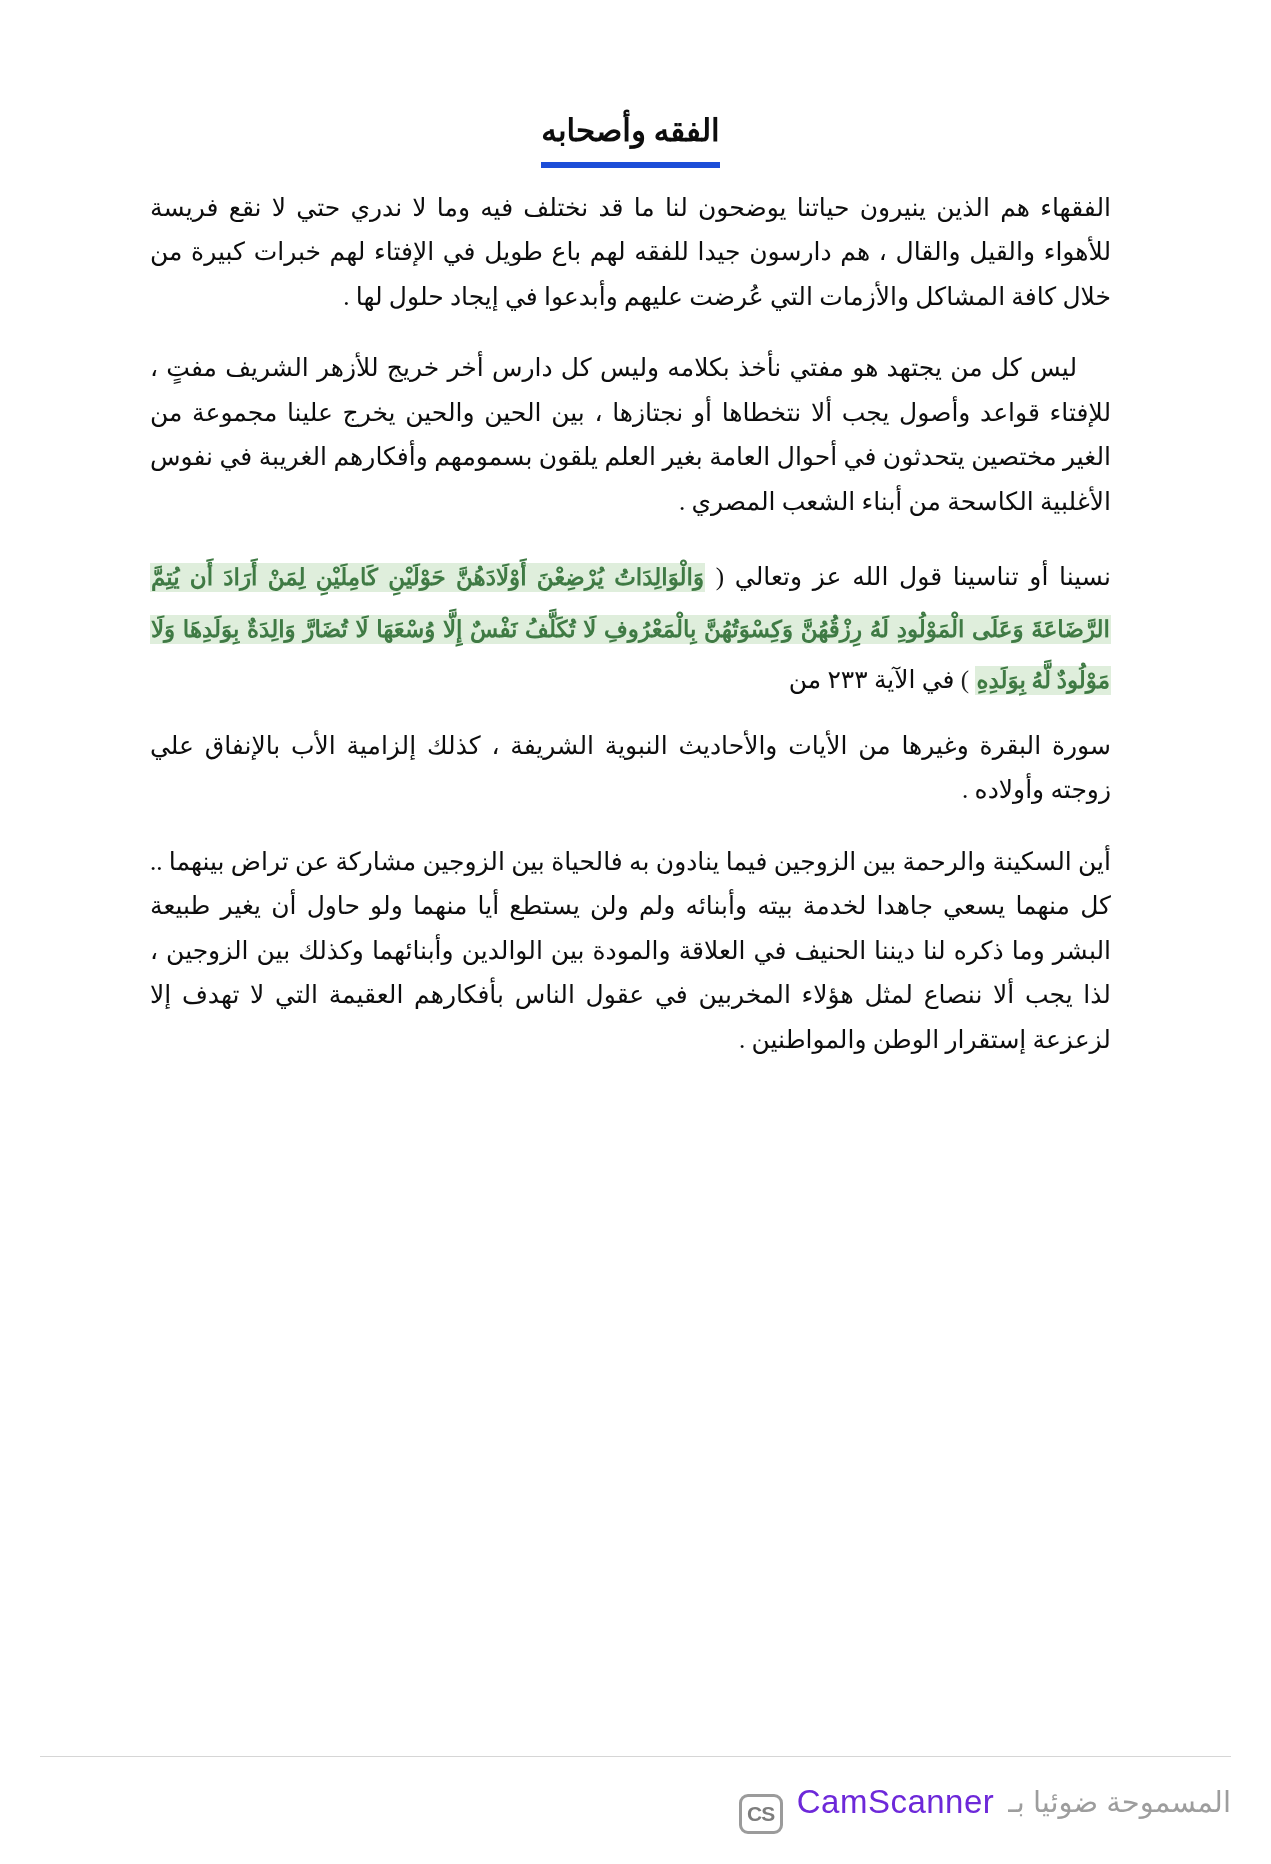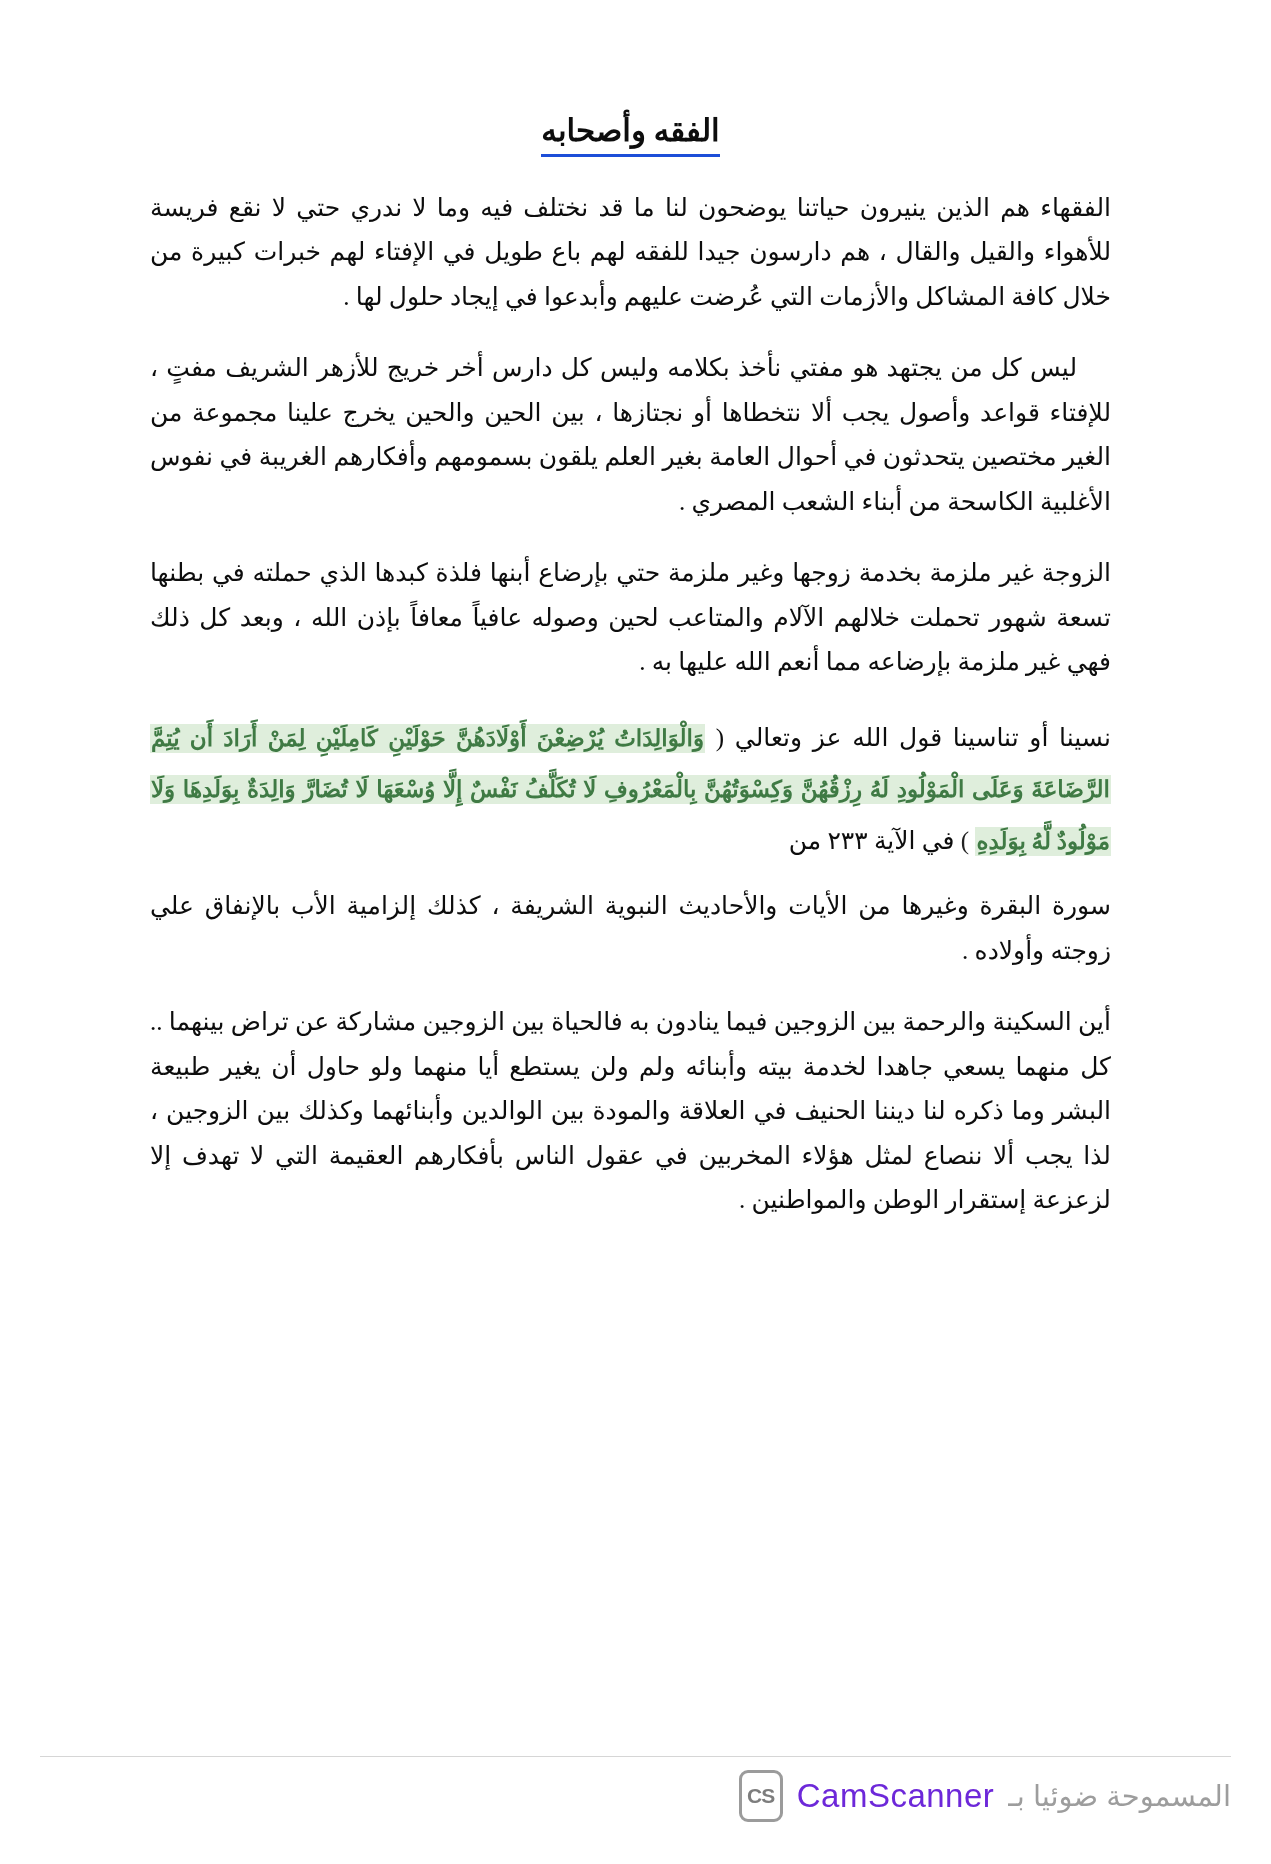--- a/index.html
+++ b/index.html
@@ -33,22 +33,22 @@
   
   .doc-title {
     text-align: center;
     font-size: 31px;
     font-weight: bold;
     line-height: 1.35;
     margin: 0 0 34px 0;
     letter-spacing: 0;
   }
   .doc-title .underlined {
-    border-bottom: 3px solid #1d4ed8;
-    padding-bottom: 6px;
+    border-bottom: 6px solid #1d4ed8;
+    padding-bottom: 14px;
   }
 
   
   .para {
     font-size: 25px;
     line-height: 1.78;
     margin: 8px 0 27px 0;
     text-align: justify;
     text-justify: inter-word;
     text-indent: 0;
@@ -100,32 +100,33 @@
     position: absolute;
     top: 14px;
     right: 40px;
     display: flex;
     flex-direction: row-reverse;
     align-items: center;
     gap: 14px;
   }
   .cs-badge {
     width: 44px;
-    height: 52px;
+    height: 40px;
     border: 3px solid #9b9b9b;
     border-radius: 9px;
     display: flex;
     align-items: center;
     justify-content: center;
     font-family: "Liberation Sans", sans-serif;
     font-weight: bold;
     font-size: 21px;
     color: #7d7d7d;
     letter-spacing: -1px;
     box-sizing: border-box;
+    margin-top: 24px;
   }
   .cs-wordmark {
     font-family: "Liberation Sans", sans-serif;
     font-size: 33px;
     color: #6d28d9;
     letter-spacing: 0.5px;
     direction: ltr;
   }
   .cs-arabic {
     font-family: Liberation Sans, sans-serif;
@@ -142,21 +143,20 @@
   <div class="content">
 
     <h1 class="doc-title">
       <span class="underlined">الفقه وأصحابه</span>
     </h1>
 
     <p class="para">الفقهاء هم الذين ينيرون حياتنا يوضحون لنا ما قد نختلف فيه وما لا ندري حتي لا نقع فريسة للأهواء والقيل والقال ، هم دارسون جيدا للفقه لهم باع طويل في الإفتاء لهم خبرات كبيرة من خلال كافة المشاكل والأزمات التي عُرضت عليهم وأبدعوا في إيجاد حلول لها .</p>
 
     <p class="para indented">ليس كل من يجتهد هو مفتي نأخذ بكلامه وليس كل دارس أخر خريج للأزهر الشريف مفتٍ ، للإفتاء قواعد وأصول يجب ألا نتخطاها أو نجتازها ، بين الحين والحين يخرج علينا مجموعة من الغير مختصين يتحدثون في أحوال العامة بغير العلم يلقون بسمومهم وأفكارهم الغريبة في نفوس الأغلبية الكاسحة من أبناء الشعب المصري .</p>
 
-    <p class="para">الزوجة غير ملزمة بخدمة زوجها وغير ملزمة حتي بإرضاع أبنها فلذة كبدها الذي حملته في بطنها تسعة شهور تحملت خلالهم الآلام والمتاعب لحين وصوله عافياً معافاً بإذن الله ، وبعد كل ذلك فهي غير ملزمة بإرضاعه مما أنعم الله عليها به .</p>
 
     <p class="verse-para">
       <span>نسينا أو تناسينا قول الله عز وتعالي (</span>
       <span class="verse">وَالْوَالِدَاتُ يُرْضِعْنَ أَوْلَادَهُنَّ حَوْلَيْنِ كَامِلَيْنِ لِمَنْ أَرَادَ أَن يُتِمَّ الرَّضَاعَةَ وَعَلَى الْمَوْلُودِ لَهُ رِزْقُهُنَّ وَكِسْوَتُهُنَّ بِالْمَعْرُوفِ لَا تُكَلَّفُ نَفْسٌ إِلَّا وُسْعَهَا لَا تُضَارَّ وَالِدَةٌ بِوَلَدِهَا وَلَا مَوْلُودٌ لَّهُ بِوَلَدِهِ</span>
       <span class="verse-bracket">)</span>
       <span>في الآية ٢٣٣ من</span>
     </p>
 
     <p class="para">سورة البقرة  وغيرها من الأيات والأحاديث النبوية الشريفة ، كذلك إلزامية الأب بالإنفاق علي زوجته وأولاده .</p>
 

